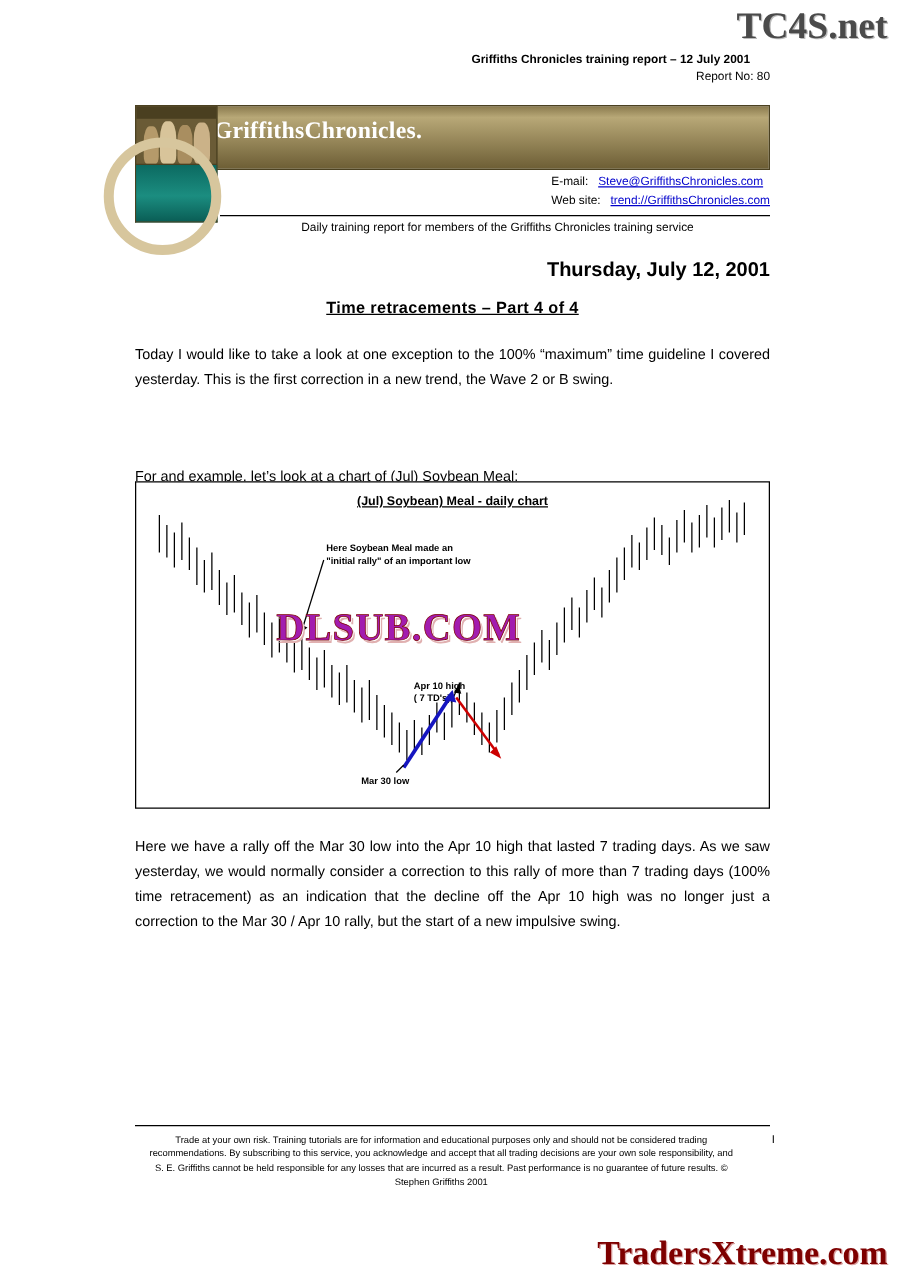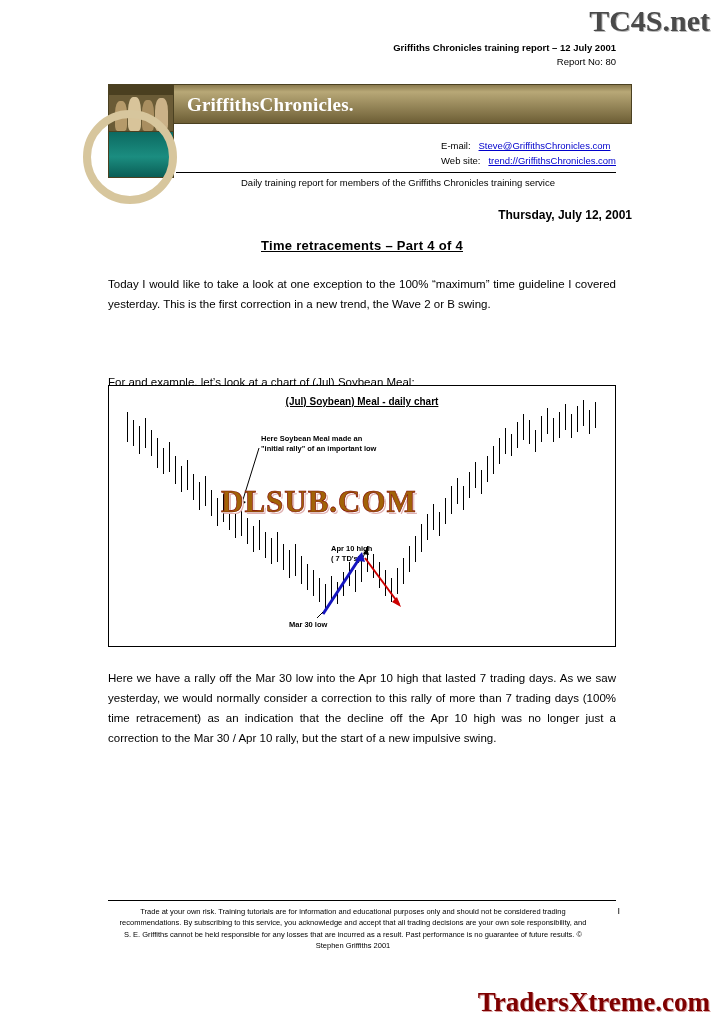--- a/index.html
+++ b/index.html
@@ -41,42 +41,42 @@
     font-size: 27px;
     font-weight: bold;
     color: #7e0000;
     text-shadow: 1px 1px 0 #d9a0a0;
   }
 
   
   .report-line {
     position: absolute;
     top: 42px;
-    right: 108px;
+    right: 124px;
     font-size: 9.5px;
     font-weight: bold;
     text-align: center;
     line-height: 1.35;
   }
   .report-no {
     position: absolute;
     top: 56px;
     right: 108px;
     font-size: 9.5px;
     font-weight: normal;
     text-align: right;
   }
 
   
   .banner {
     position: absolute;
-    left: 124px;
+    left: 108px;
     top: 84px;
     width: 508px;
-    height: 40px;
+    height: 52px;
     background: linear-gradient(180deg, #8a7a4e 0%, #b8a877 18%, #6d5e35 100%);
     border: 1px solid #4b4121;
     box-sizing: border-box;
   }
   .banner-title {
     position: absolute;
     left: 62px;
     top: 9px;
     font-family: "Liberation Serif", serif;
     font-size: 19px;
@@ -156,23 +156,23 @@
     position: absolute;
     left: 176px;
     top: 172px;
     width: 440px;
     height: 1px;
     background: #000000;
   }
 
   .date-line {
     position: absolute;
-    right: 92px;
+    right: 108px;
     top: 208px;
-    font-size: 12px;
+    font-size: 16px;
     font-weight: bold;
     text-align: right;
   }
 
   .title {
     position: absolute;
     left: 108px;
     top: 238px;
     width: 508px;
     text-align: center;
@@ -235,21 +235,21 @@
     background: #000;
   }
 
   .dlsub {
     position: absolute;
     left: 112px;
     top: 98px;
     font-family: "Liberation Serif", serif;
     font-size: 31px;
     font-weight: bold;
-    color: #a16207;
+    color: #a21caf;
     letter-spacing: 1px;
     -webkit-text-stroke: 0.6px #7d0000;
     text-shadow: 1px 1px 0 #ffffff, 2px 2px 0 #e0b0b0;
   }
 
   .arrow-svg {
     position: absolute;
     left: 0; top: 0;
     width: 508px;
     height: 262px;

